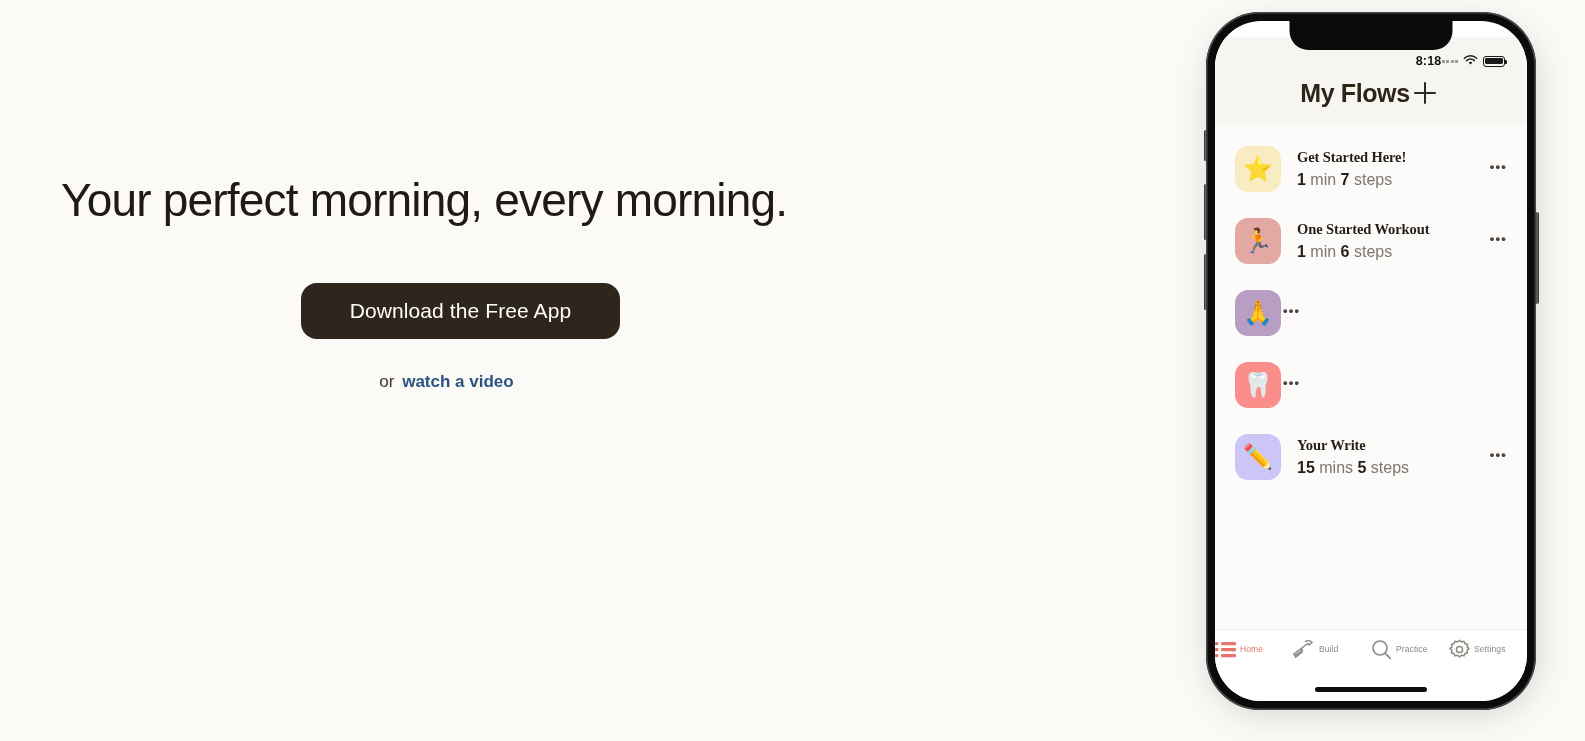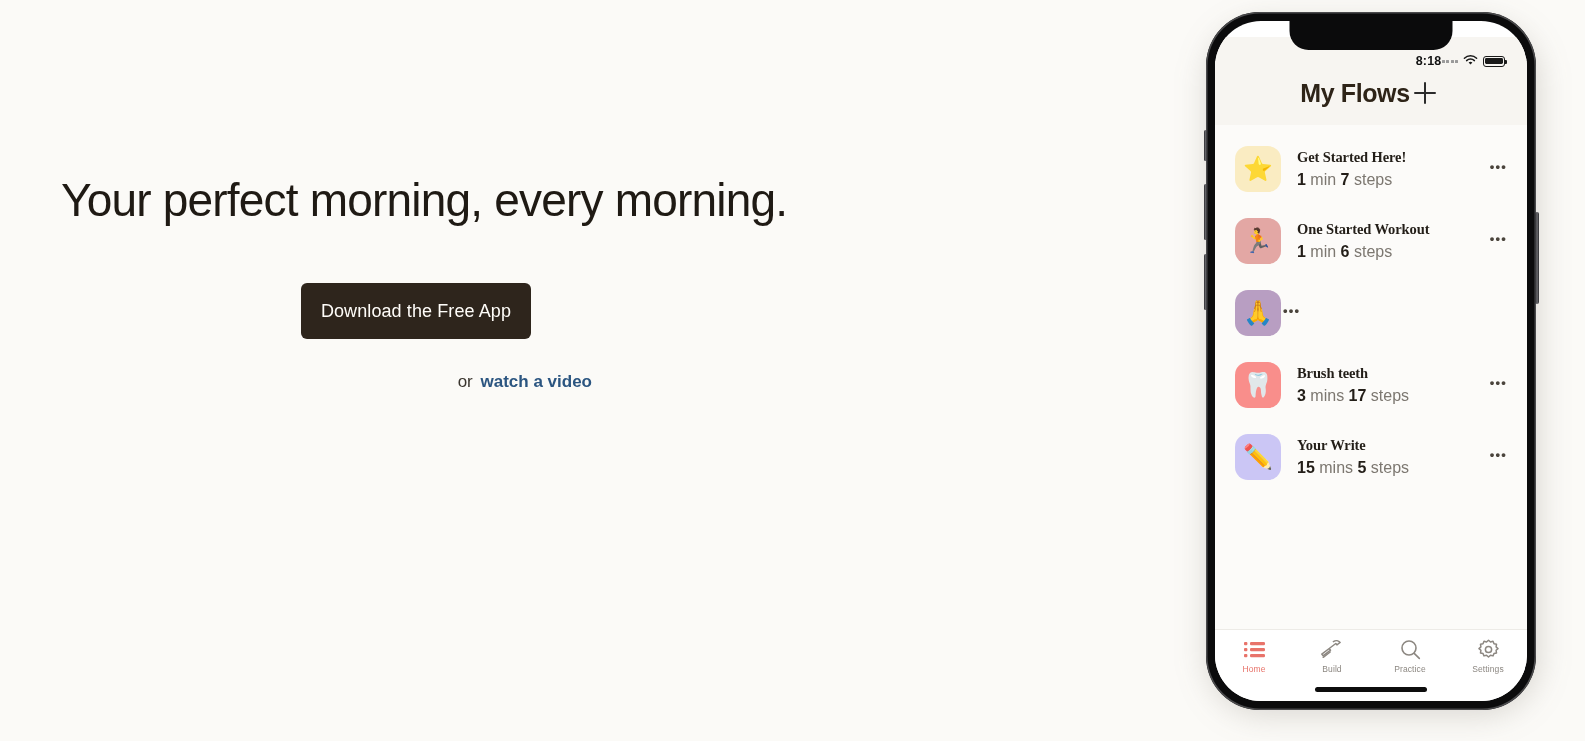--- a/index.html
+++ b/index.html
@@ -36,42 +36,42 @@
     letter-spacing: -0.8px;
     color: #1F1A14;
     white-space: nowrap;
     line-height: 1.25;
   }
 
   .hero-cta {
     position: absolute;
     left: 285px;
     top: 283px;
-    width: 230px;
+    width: 319px;
     height: 56px;
     background: #2E251C;
     border: none;
-    border-radius: 6px;
+    border-radius: 16px;
     color: #FFFDF9;
     font-family: "Liberation Sans", sans-serif;
-    font-size: 18px;
+    font-size: 21px;
     font-weight: 400;
     letter-spacing: 0.1px;
     cursor: pointer;
     display: flex;
     align-items: center;
     justify-content: center;
   }
 
   .hero-subline {
     position: absolute;
     left: 285px;
     top: 372px;
     width: 291px;
-    text-align: right;
+    text-align: center;
     font-size: 17px;
     color: #3A352E;
   }
   .hero-subline .link {
     color: #2B5580;
     font-weight: bold;
     text-decoration: none;
     cursor: pointer;
     margin-left: 3px;
   }
@@ -300,21 +300,21 @@
     height: 72px;
     background: #FFFFFF;
     border-top: 1px solid #EDEBE7;
     display: flex;
     align-items: flex-start;
     padding-top: 8px;
   }
   .tab {
     flex: 1;
     display: flex;
-    flex-direction: column;
+    flex-direction: row;
     align-items: center;
     gap: 4px;
     cursor: pointer;
   }
   .tab-ico { height: 22px; display: flex; align-items: center; justify-content: center; }
   .tab-label { font-size: 8.5px; color: #8C8781; letter-spacing: 0.1px; }
   .tab.active .tab-label { color: #E8736A; }
 
   .home-indicator {
     position: absolute;
@@ -398,24 +398,20 @@
               <div class="flow-meta"><b>1</b> <span>min</span> <b>6</b> <span>steps</span></div>
             </div>
             <div class="flow-more" style="font-size: 13px;">•••</div>
           </div>
           <div class="flow-row">
             <div class="flow-tile" style="background: rgb(184, 158, 194);">🙏</div>
             <div class="flow-more" style="font-size: 13px;">•••</div>
           </div>
           <div class="flow-row">
             <div class="flow-tile" style="background: rgb(249, 142, 139);">🦷</div>
-            <div class="flow-text">
-              <div class="flow-name">Brush teeth</div>
-              <div class="flow-meta"><b>3</b> <span>mins</span> <b>17</b> <span>steps</span></div>
-            </div>
             <div class="flow-more" style="font-size: 13px;">•••</div>
           </div>
           <div class="flow-row">
             <div class="flow-tile" style="background: rgb(203, 198, 245);">✏️</div>
             <div class="flow-text">
               <div class="flow-name">Your Write</div>
               <div class="flow-meta"><b>15</b> <span>mins</span> <b>5</b> <span>steps</span></div>
             </div>
             <div class="flow-more" style="font-size: 13px;">•••</div>
           </div>

